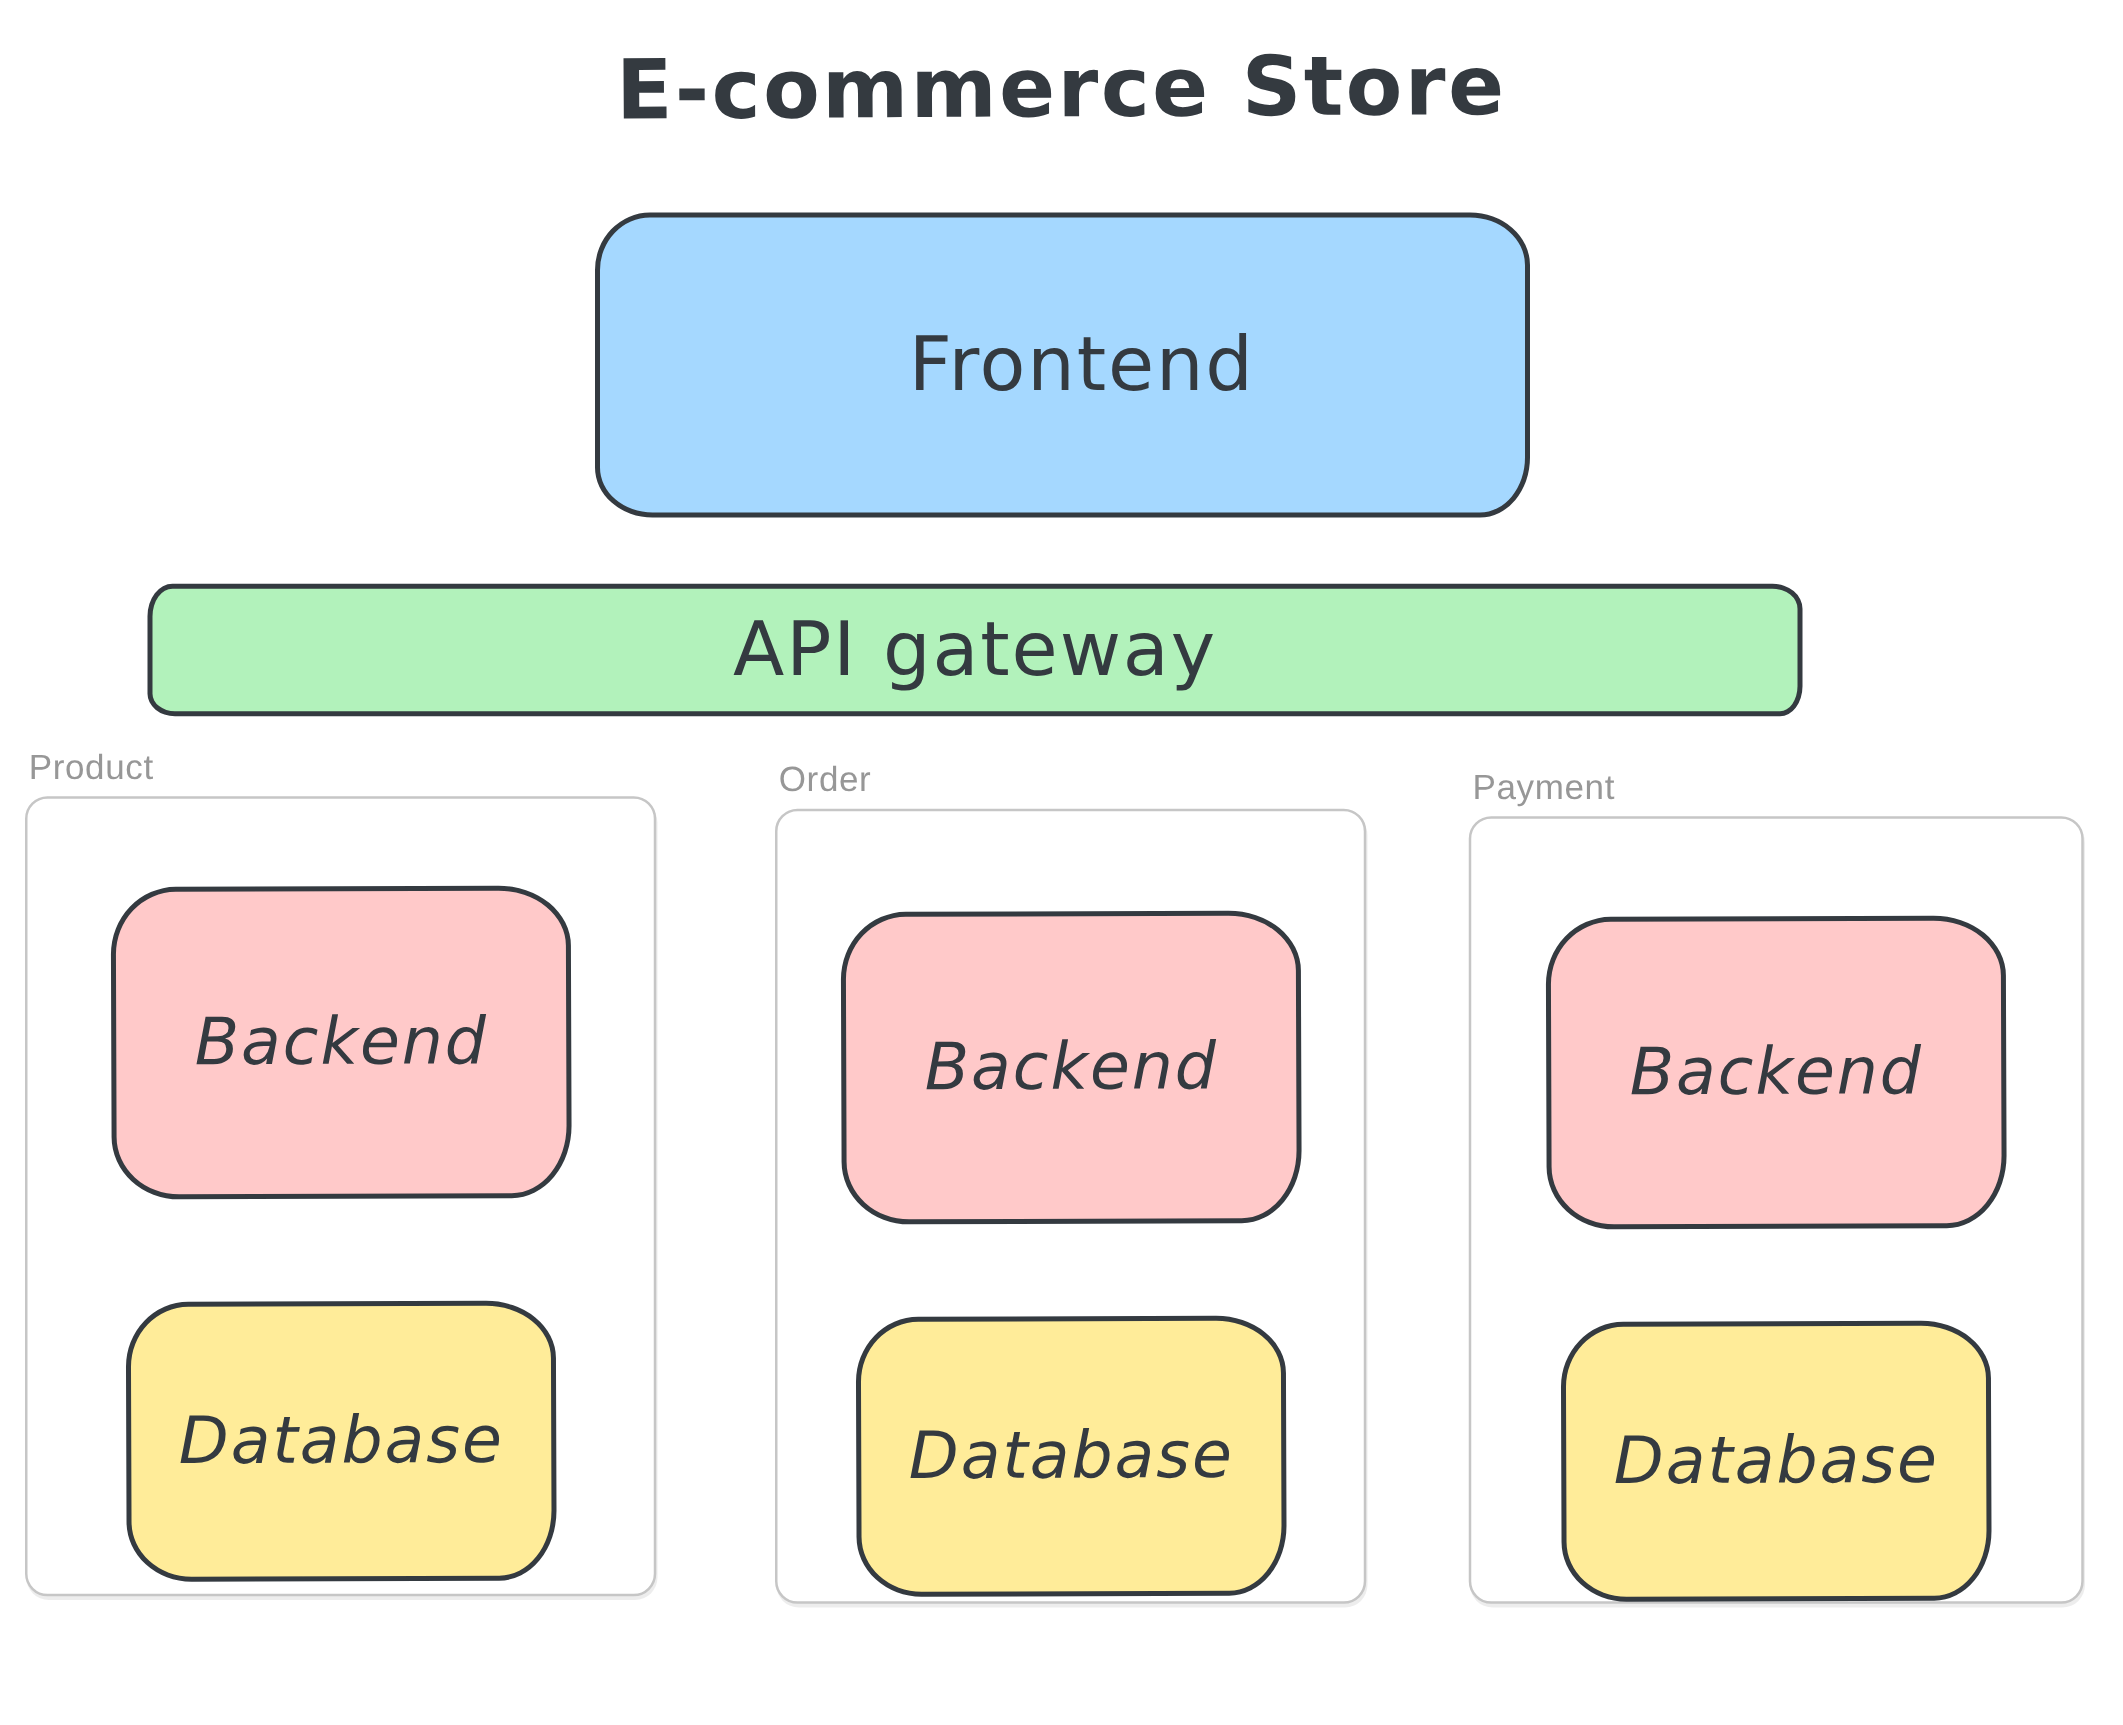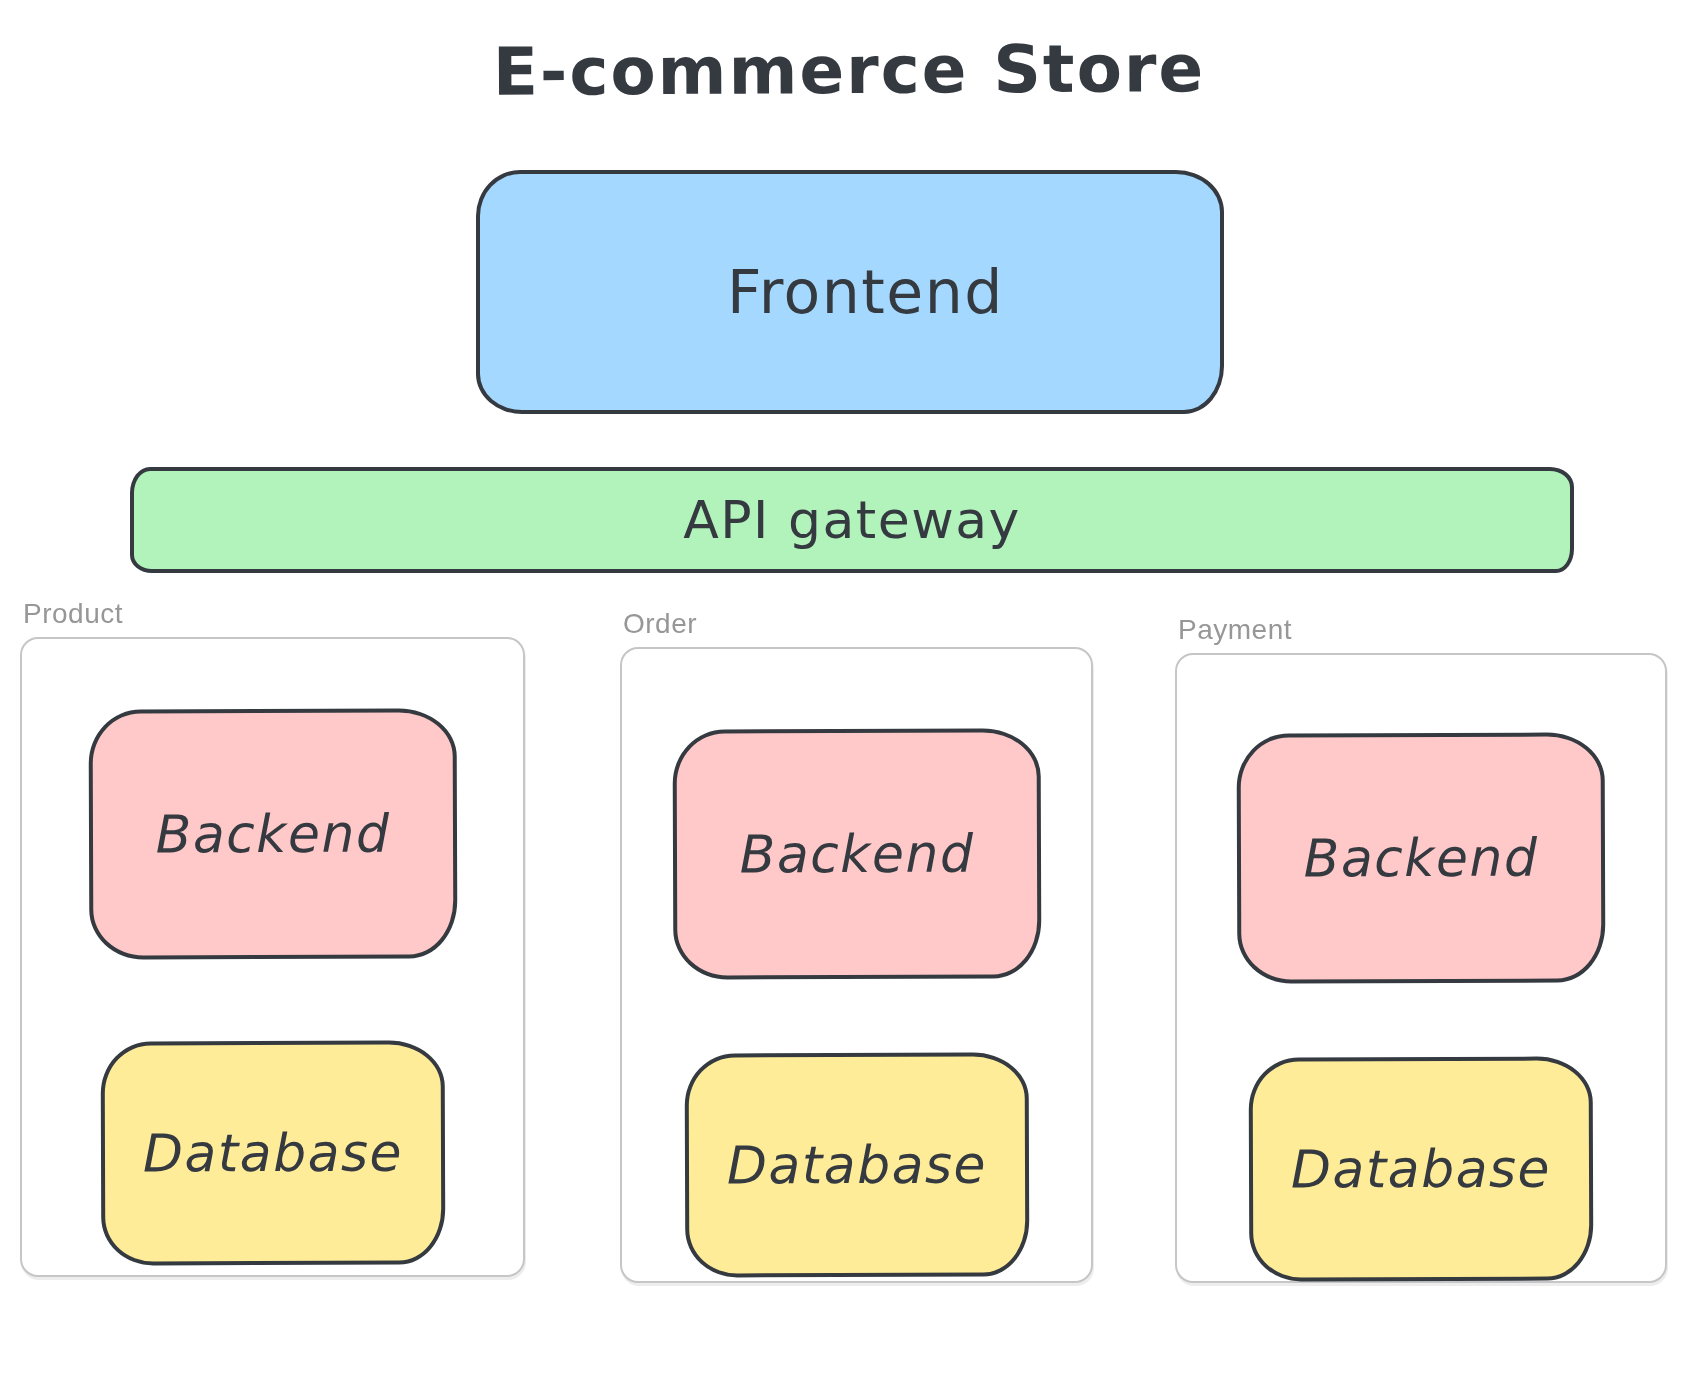--- a/index.html
+++ b/index.html
@@ -55,27 +55,27 @@
     top: 170px;
     width: 748px;
     height: 244px;
     background: var(--frontend-fill);
     border-radius: 44px 48px 40px 46px / 46px 42px 48px 40px;
     font-size: 60px;
     padding-left: 31px;
   }
 
   .node-gateway {
-    left: 130px;
+    left: 118px;
     top: 467px;
-    width: 1444px;
+    width: 1324px;
     height: 106px;
     background: var(--gateway-fill);
     border-radius: 20px 24px 18px 22px / 26px 20px 24px 18px;
-    font-size: 52px;
+    font-size: 60px;
   }
 
   .frame {
     position: absolute;
   }
   .frame-label {
     font-family: "Liberation Sans", sans-serif;
     font-size: 28px;
     color: var(--frame-label);
     margin-bottom: 7px;

